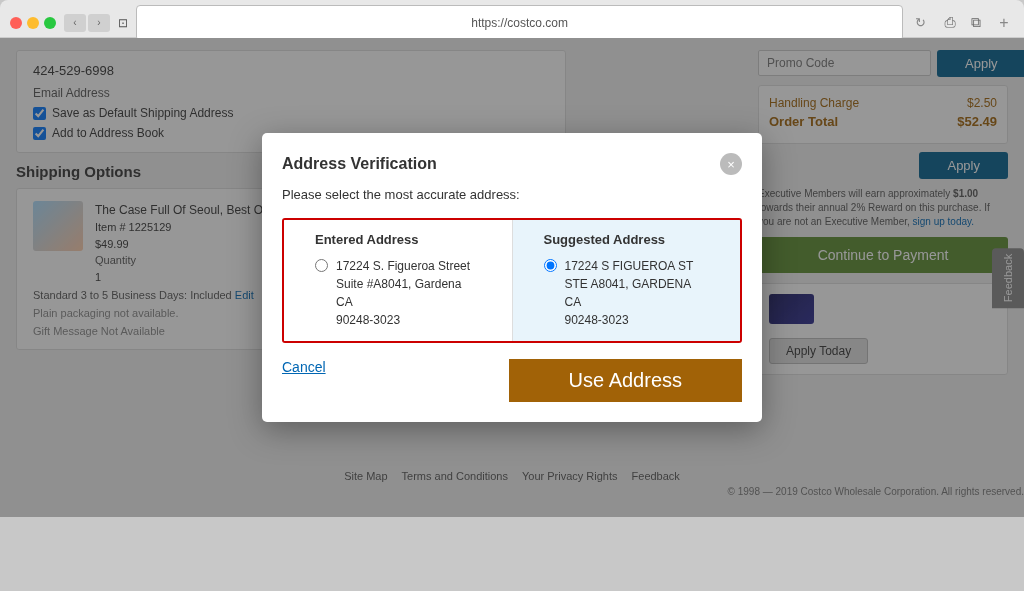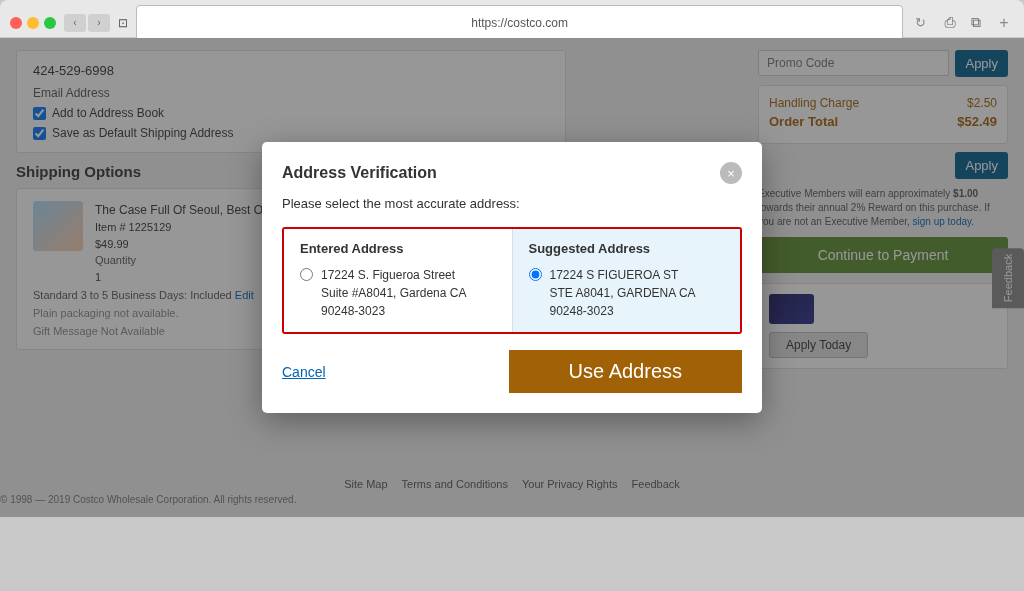--- a/index.html
+++ b/index.html
@@ -172,21 +172,21 @@
       color: #999;
       border: 1px solid #ccc;
       padding: 5px 8px;
       border-radius: 2px;
     }
 
     .apply-btn {
       background: #005f8e;
       color: white;
       border: none;
-      padding: 6px 10px;
+      padding: 6px 28px;
       font-size: 13px;
       border-radius: 3px;
       cursor: pointer;
       white-space: nowrap;
     }
 
     .price-summary {
       background: white;
       border: 1px solid #ddd;
       padding: 10px;
@@ -249,21 +249,21 @@
     .citi-card-text .bold { font-weight: 600; }
 
     .apply-today-btn {
       background: #e0e0e0;
       color: #333;
       border: 1px solid #bbb;
       padding: 5px 16px;
       font-size: 12px;
       border-radius: 3px;
       cursor: pointer;
-      margin-top: 8px;
+      margin-top: 14px;
     }
 
     
     .modal-overlay {
       position: absolute;
       top: 0; left: 0; right: 0; bottom: 0;
       background: rgba(0,0,0,0.4);
       display: flex;
       align-items: center;
       justify-content: center;
@@ -316,21 +316,21 @@
       display: flex;
       gap: 0;
       border: 2px solid #cc0000;
       border-radius: 3px;
       overflow: hidden;
       margin-bottom: 16px;
     }
 
     .address-col {
       flex: 1;
-      padding: 12px 16px;
+      padding: 12px 31px;
     }
 
     .address-col.entered {
       background: white;
       border-right: 1px solid #ddd;
     }
 
     .address-col.suggested {
       background: #e8f4fb;
     }
@@ -354,21 +354,21 @@
 
     .address-option label {
       font-size: 12px;
       color: #333;
       line-height: 1.5;
     }
 
     .modal-actions {
       display: flex;
       justify-content: space-between;
-      align-items: center;
+      align-items: flex-start;
     }
 
     .cancel-btn {
       background: none;
       border: none;
       color: #0066b3;
       font-size: 14px;
       cursor: pointer;
       text-decoration: underline;
     }
@@ -379,23 +379,23 @@
       border: none;
       padding: 10px 60px;
       font-size: 20px;
       border-radius: 0;
       cursor: pointer;
     }
 
     
     .footer {
       position: absolute;
-      bottom: 12px;
+      bottom: 20px;
       left: 0; right: 0;
-      text-align: left;
+      text-align: right;
     }
 
     .footer-links {
       display: flex;
       justify-content: center;
       gap: 14px;
       margin-bottom: 4px;
     }
 
     .footer-link {
@@ -438,25 +438,25 @@
 <div class="page-container">
 
   <div class="bg-page">
 
     <div style="width:550px;">
       <div class="section-card">
         <div class="phone-row">424-529-6998</div>
         <div class="email-label">Email Address</div>
         <div class="checkbox-row">
           <input type="checkbox" checked="" style="">
-          <span>Add to Address Book</span>
+          <span>Save as Default Shipping Address</span>
         </div>
         <div class="checkbox-row">
           <input type="checkbox" checked="" style="">
-          <span>Save as Default Shipping Address</span>
+          <span>Add to Address Book</span>
         </div>
       </div>
 
       <div class="shipping-options-title">Shipping Options</div>
 
       <div class="section-card">
         <div class="shipping-item">
           <div class="shipping-img" style="background: linear-gradient(135deg,#aaddff,#ffccaa); display:flex; align-items:center; justify-content:center; font-size:8px; color:#666; text-align:center; padding:4px;">
           </div>
           <div class="shipping-details">

